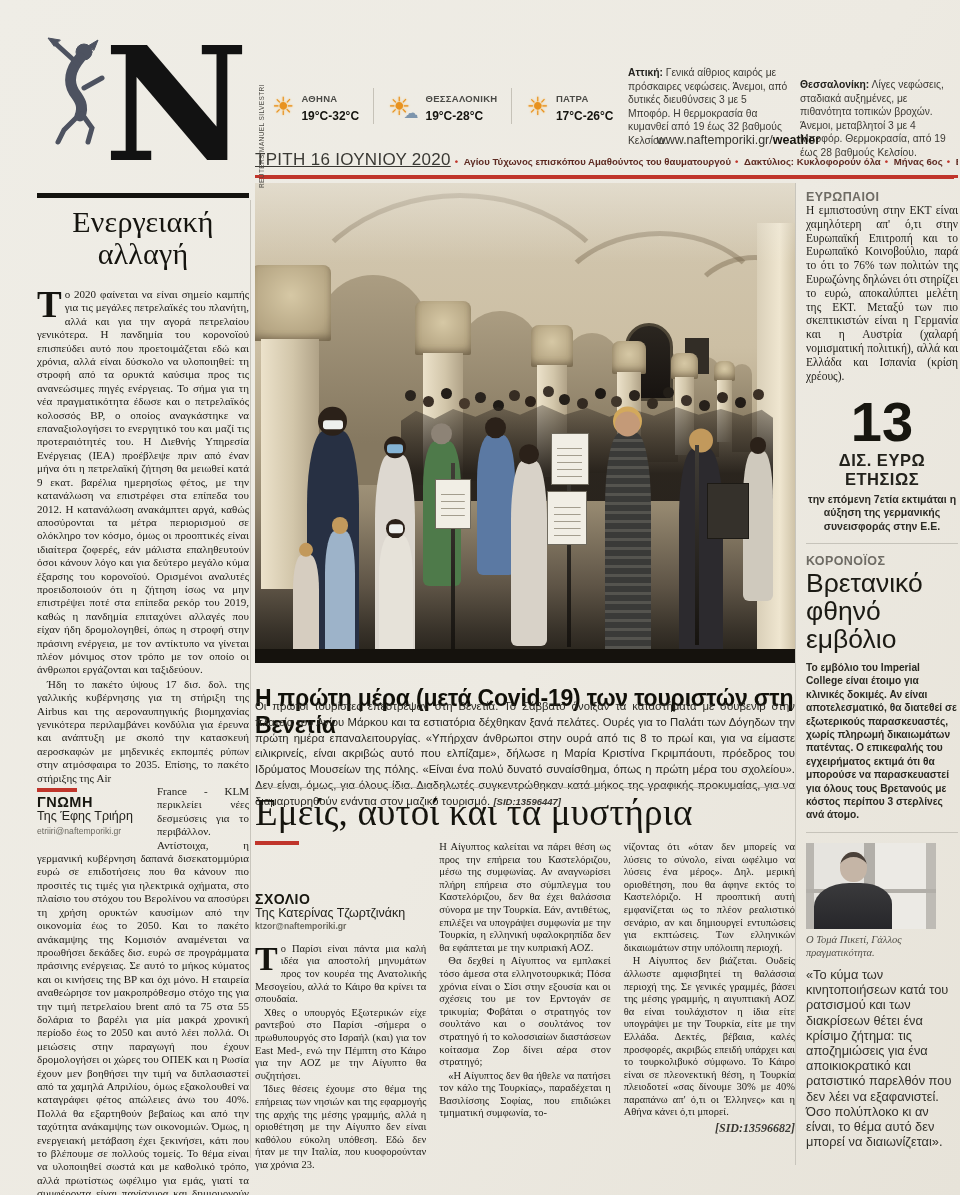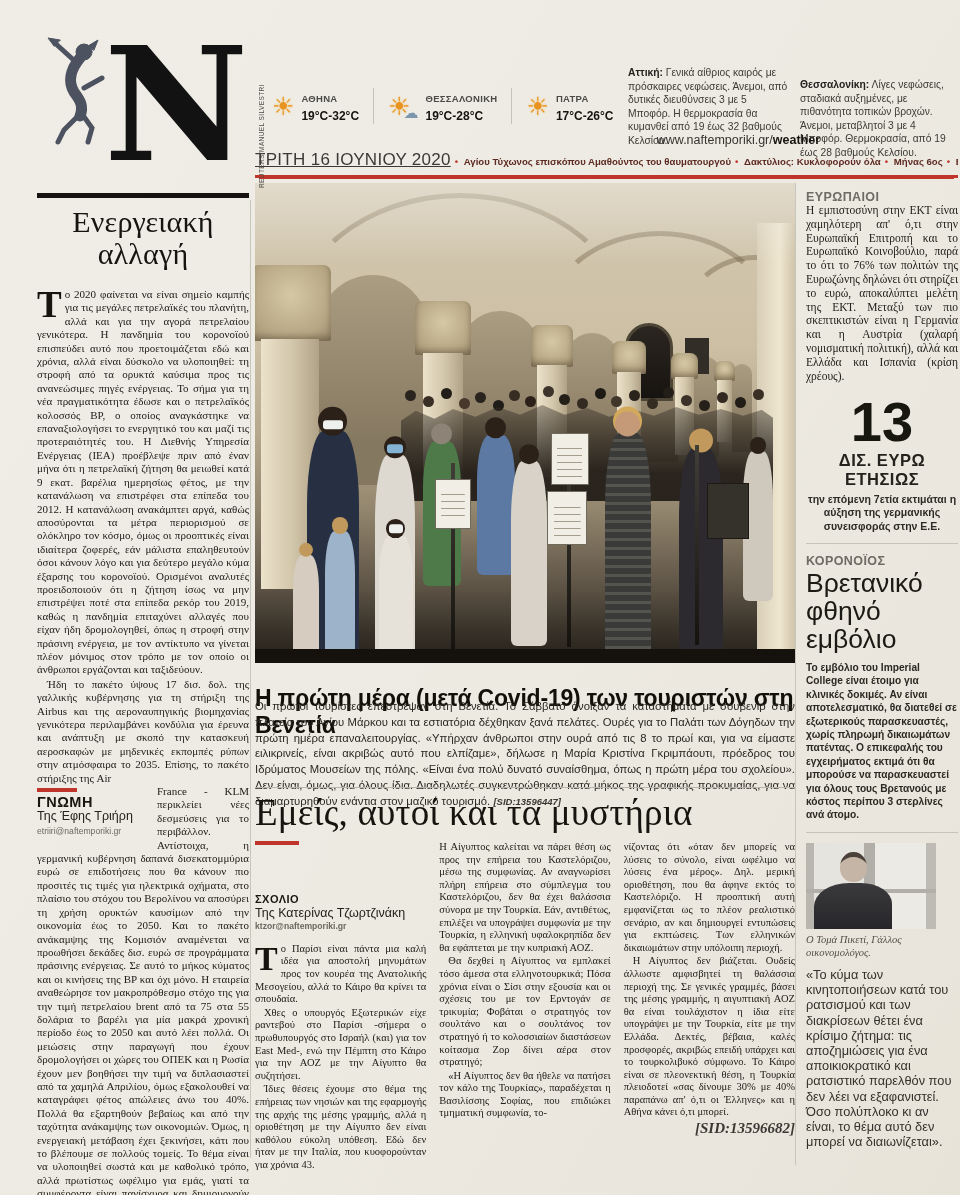--- a/index.html
+++ b/index.html
@@ -39,21 +39,21 @@
             color:#15140f;letter-spacing:.2px;}
   .op-body{left:37px;top:288px;width:212px;font-size:11px;line-height:13.4px;text-align:justify;color:#21201b;}
   .op-body p{margin:0;}
   .op-body p + p{text-indent:10px;margin-top:1px;}
   .drop{float:left;font-size:37px;line-height:.82;font-weight:bold;padding:2px 3px 0 0;color:#15140f;}
   .gnomi{float:left;width:112px;margin:3px 8px 2px 0;font-family:"Liberation Sans",sans-serif;}
   .gnomi .bar{width:40px;height:4px;background:#c0352b;margin-bottom:4px;}
   .gnomi .kick{font-size:14.5px;font-weight:800;letter-spacing:.5px;color:#17160f;}
   .gnomi .auth{font-size:12.5px;color:#23221c;margin-top:1px;}
   .gnomi .mail{font-size:8.6px;color:#6b685f;font-weight:normal;margin-top:1px;}
-  .sid{font-size:15px;font-style:italic;font-weight:bold;color:#3a3833;}
+  .sid{font-size:12px;font-style:italic;font-weight:bold;color:#3a3833;}
   .sid-line{text-align:right;margin-top:3px;}
   .v-rule{width:1px;background:#c8c5bc;}
 
   
   .photo{left:255px;top:183px;width:540px;height:480px;overflow:hidden;
          background:linear-gradient(180deg,#d3c8b1 0%,#ccbfa4 34%,#b6a88c 52%,#93866e 68%,#5e5446 84%,#39332a 93%,#221e18 100%);}
   .photo *{position:absolute;}
   .rib{border:5px solid transparent;border-top-color:rgba(112,96,70,.42);border-radius:50%;}
   .opening{background:linear-gradient(180deg,#ab9d82,#857860 80%);border-radius:300px 300px 0 0;}
   .pillar{background:linear-gradient(90deg,#ece2cb,#d2c6aa 55%,#b0a287);}
@@ -100,21 +100,21 @@
 
   
   .com{left:255px;top:794px;width:540px;}
   .com-title{font-size:37px;line-height:1;color:#15140e;letter-spacing:.2px;margin:0 0 10px 0;font-weight:500;}
   .cols{display:flex;gap:13px;}
   .col{flex:1;font-size:10.5px;line-height:12.6px;text-align:justify;color:#21201b;}
   .col p{margin:0;}
   .col p + p{text-indent:9px;margin-top:1px;}
   .scholio{font-family:"Liberation Sans",sans-serif;margin-bottom:10px;}
   .scholio .bar{width:44px;height:4px;background:#c0352b;margin-bottom:4px;}
-  .scholio .kick{font-size:11px;font-weight:800;letter-spacing:.5px;color:#17160f;margin-top:48px;}
+  .scholio .kick{font-size:14px;font-weight:800;letter-spacing:.5px;color:#17160f;margin-top:48px;}
   .scholio .auth{font-size:12.5px;color:#23221c;margin-top:1px;}
   .scholio .mail{font-size:8.6px;color:#6b685f;font-weight:bold;margin-top:1px;}
   .drop2{float:left;font-size:34px;line-height:.82;font-weight:bold;padding:2px 3px 0 0;color:#15140f;}
 
   
   .rail{left:806px;top:190px;width:152px;}
   .rail .kick{font-family:"Liberation Sans",sans-serif;font-size:12.5px;font-weight:bold;
               color:#6e6b64;letter-spacing:.4px;}
   .rail .hd{font-size:25px;line-height:1.1;color:#14130e;margin:2px 0 7px 0;font-weight:500;}
   .rail .bd{font-size:11.5px;line-height:13.8px;text-align:justify;color:#22211c;}
@@ -276,21 +276,21 @@
     <div class="cols">
       <div class="col">
         <div class="scholio">
           <div class="bar"></div>
           <div class="kick">ΣΧΟΛΙΟ</div>
           <div class="auth">Της Κατερίνας Τζωρτζινάκη</div>
           <div class="mail">ktzor@naftemporiki.gr</div>
         </div>
         <p><span class="drop2">Τ</span><span>ο Παρίσι είναι πάντα μια καλή ιδέα για αποστολή μηνυμάτων προς τον κουρέα της Ανατολικής Μεσογείου, αλλά το Κάιρο θα κρίνει τα σπουδαία.</span></p>
         <p>Χθες ο υπουργός Εξωτερικών είχε ραντεβού στο Παρίσι -σήμερα ο πρωθυπουργός στο Ισραήλ (και) για τον East Med-, ενώ την Πέμπτη στο Κάιρο για την ΑΟΖ με την Αίγυπτο θα συζητήσει.</p>
-        <p>Ίδιες θέσεις έχουμε στο θέμα της επήρειας των νησιών και της εφαρμογής της αρχής της μέσης γραμμής, αλλά η οριοθέτηση με την Αίγυπτο δεν είναι καθόλου εύκολη υπόθεση. Εδώ δεν ήταν με την Ιταλία, που κυοφορούνταν για χρόνια 43.</p>
+        <p>Ίδιες θέσεις έχουμε στο θέμα της επήρειας των νησιών και της εφαρμογής της αρχής της μέσης γραμμής, αλλά η οριοθέτηση με την Αίγυπτο δεν είναι καθόλου εύκολη υπόθεση. Εδώ δεν ήταν με την Ιταλία, που κυοφορούνταν για χρόνια 23.</p>
       </div>
       <div class="col">
         <p>Η Αίγυπτος καλείται να πάρει θέση ως προς την επήρεια του Καστελόριζου, μέσω της συμφωνίας. Αν αναγνωρίσει πλήρη επήρεια στο σύμπλεγμα του Καστελόριζου, δεν θα έχει θαλάσσια σύνορα με την Τουρκία. Εάν, αντιθέτως, επιλέξει να υπογράψει συμφωνία με την Τουρκία, η ελληνική υφαλοκρηπίδα δεν θα εφάπτεται με την κυπριακή ΑΟΖ.</p>
         <p>Θα δεχθεί η Αίγυπτος να εμπλακεί τόσο άμεσα στα ελληνοτουρκικά; Πόσα χρόνια είναι ο Σίσι στην εξουσία και οι σχέσεις του με τον Ερντογάν σε τρικυμία; Φοβάται ο στρατηγός τον σουλτάνο και ο σουλτάνος τον στρατηγό ή το κολοσσιαίων διαστάσεων κοίτασμα Ζορ δίνει αέρα στον στρατηγό;</p>
         <p>«Η Αίγυπτος δεν θα ήθελε να πατήσει τον κάλο της Τουρκίας», παραδέχεται η Βασιλίσσης Σοφίας, που επιδιώκει τμηματική συμφωνία, το-</p>
       </div>
       <div class="col">
         <p>νίζοντας ότι «όταν δεν μπορείς να λύσεις το σύνολο, είναι ωφέλιμο να λύσεις ένα μέρος». Δηλ. μερική οριοθέτηση, που θα άφηνε εκτός το Καστελόριζο. Η προοπτική αυτή εμφανίζεται ως το πλέον ρεαλιστικό σενάριο, αν και δημιουργεί εντυπώσεις για εκπτώσεις. Των ελληνικών δικαιωμάτων στην υπόλοιπη περιοχή.</p>
         <p>Η Αίγυπτος δεν βιάζεται. Ουδείς άλλωστε αμφισβητεί τη θαλάσσια περιοχή της. Σε γενικές γραμμές, βάσει της μέσης γραμμής, η αιγυπτιακή ΑΟΖ θα είναι τουλάχιστον η ίδια είτε υπογράψει με την Τουρκία, είτε με την Ελλάδα. Δεκτές, βέβαια, καλές προσφορές, ακριβώς επειδή υπάρχει και το τουρκολιβυκό σύμφωνο. Το Κάιρο είναι σε πλεονεκτική θέση, η Τουρκία πλειοδοτεί «σας δίνουμε 30% με 40% παραπάνω απ' ό,τι οι Έλληνες» και η Αθήνα κάνει ό,τι μπορεί.</p>
         <div class="sid-line"><span class="sid">[SID:13596682]</span></div>
@@ -314,19 +314,19 @@
       <div class="kick">ΚΟΡΟΝΟΪΟΣ</div>
       <div class="vax-hd">Βρετανικό φθηνό εμβόλιο</div>
       <div class="vax-bd">Το εμβόλιο του Imperial College είναι έτοιμο για κλινικές δοκιμές. Αν είναι αποτελεσματικό, θα διατεθεί σε εξωτερικούς παρασκευαστές, χωρίς πληρωμή δικαιωμάτων πατέντας. Ο επικεφαλής του εγχειρήματος εκτιμά ότι θα μπορούσε να παρασκευαστεί για όλους τους Βρετανούς με κόστος περίπου 3 στερλίνες ανά άτομο.</div>
     </div>
     <hr>
     <div>
       <div class="pk-photo">
         <div class="pk-fig"></div>
         <div class="pk-head"></div>
       </div>
-      <div class="pk-cap">Ο Τομά Πικετί, Γάλλος οικονομολόγος.</div>
+      <div class="pk-cap">Ο Τομά Πικετί, Γάλλος πραγματικότητα.</div>
       <div class="quote" style="margin-top:8px;">«Το κύμα των κινητοποιήσεων κατά του ρατσισμού και των διακρίσεων θέτει ένα κρίσιμο ζήτημα: τις αποζημιώσεις για ένα αποικιοκρατικό και ρατσιστικό παρελθόν που δεν λέει να εξαφανιστεί. Όσο πολύπλοκο κι αν είναι, το θέμα αυτό δεν μπορεί να διαιωνίζεται».</div>
     </div>
 
   </div>
 
 </div>
 
 </body></html>

